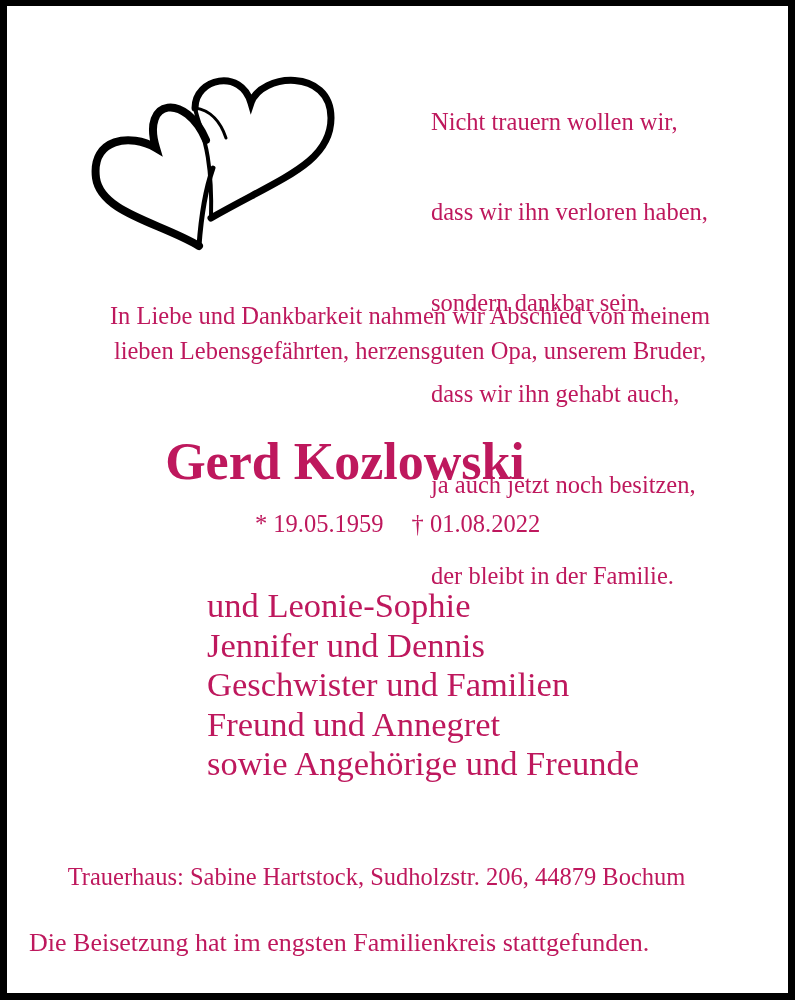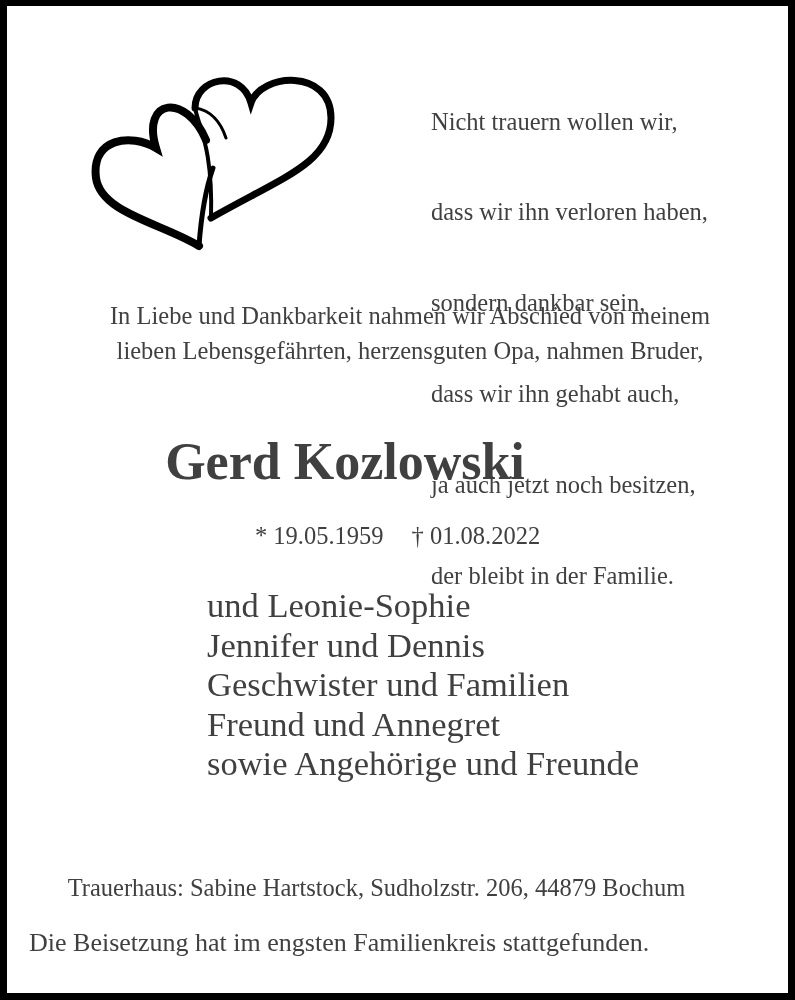--- a/index.html
+++ b/index.html
@@ -1,48 +1,48 @@
 <!DOCTYPE html>
 <html><head>
   <meta charset="utf-8">
   <style>
     html, body { margin: 0; padding: 0; background: #000; }
     body { width: 795px; height: 1000px; position: relative; overflow: hidden; }
     .frame {
       position: absolute; left: 7px; top: 6px; width: 781px; height: 987px;
-      background: #fff; color: #404040;
+      background: #fff; color: #be185d;
       font-family: "Liberation Serif", "DejaVu Serif", serif;
     }
     .hearts { position: absolute; left: 84px; top: 62px; width: 250px; height: 185px; }
     .poem {
       position: absolute; left: 424px; top: 40px;
       font-size: 24.5px; line-height: 30.3px; white-space: pre;
     }
     .intro {
       position: absolute; left: 0; top: 292px; width: 781px; text-align: center;
       font-size: 24.5px; line-height: 35px;
     }
     .intro div { white-space: nowrap; padding-left: 25px; }
     .name {
       position: absolute; left: 0; top: 424px; width: 676px; text-align: center;
       font-size: 52px; font-weight: bold; line-height: 64px;
     }
     .dates {
-      position: absolute; left: 0; top: 512px; width: 781px; text-align: center;
+      position: absolute; left: 0; top: 500px; width: 781px; text-align: center;
       font-size: 24.5px; line-height: 36px; white-space: pre; font-family: Liberation Serif, serif;
     }
     .dates .gap { display: inline-block; width: 28px; }
     .mourners {
       position: absolute; left: 200px; top: 580px;
       font-size: 34.5px; line-height: 39.5px;
     }
     .mourners div { white-space: nowrap; }
     .address {
       position: absolute; left: 0; top: 853px; width: 739px; text-align: center;
-      font-size: 24.5px; line-height: 36px; white-space: nowrap; margin-top: 11px;
+      font-size: 24.5px; line-height: 36px; white-space: nowrap;
     }
     .burial {
       position: absolute; left: 22px; top: 919px;
       font-size: 26px; line-height: 36px; white-space: nowrap;
     }
   </style>
 </head>
 <body>
 
 <div class="frame">
@@ -61,21 +61,21 @@
     <div>Nicht trauern wollen wir,</div>
     <div>dass wir ihn verloren haben,</div>
     <div>sondern dankbar sein,</div>
     <div>dass wir ihn gehabt auch,</div>
     <div>ja auch jetzt noch besitzen,</div>
     <div>der bleibt in der Familie.</div>
   </div>
 
   <div class="intro">
     <div>In Liebe und Dankbarkeit nahmen wir Abschied von meinem</div>
-    <div>lieben Lebensgefährten, herzensguten Opa, nahmen Bruder,</div>
+    <div>lieben Lebensgefährten, herzensguten Opa, unserem Bruder,</div>
   </div>
 
   <div class="name">Gerd Kozlowski</div>
 
   <div class="dates"><span>*</span> <span>19.05.1959</span><span class="gap"></span><span>†</span> <span>01.08.2022</span></div>
 
   <div class="mourners">
     <div>und Leonie-Sophie</div>
     <div>Jennifer und Dennis</div>
     <div>Geschwister und Familien</div>

